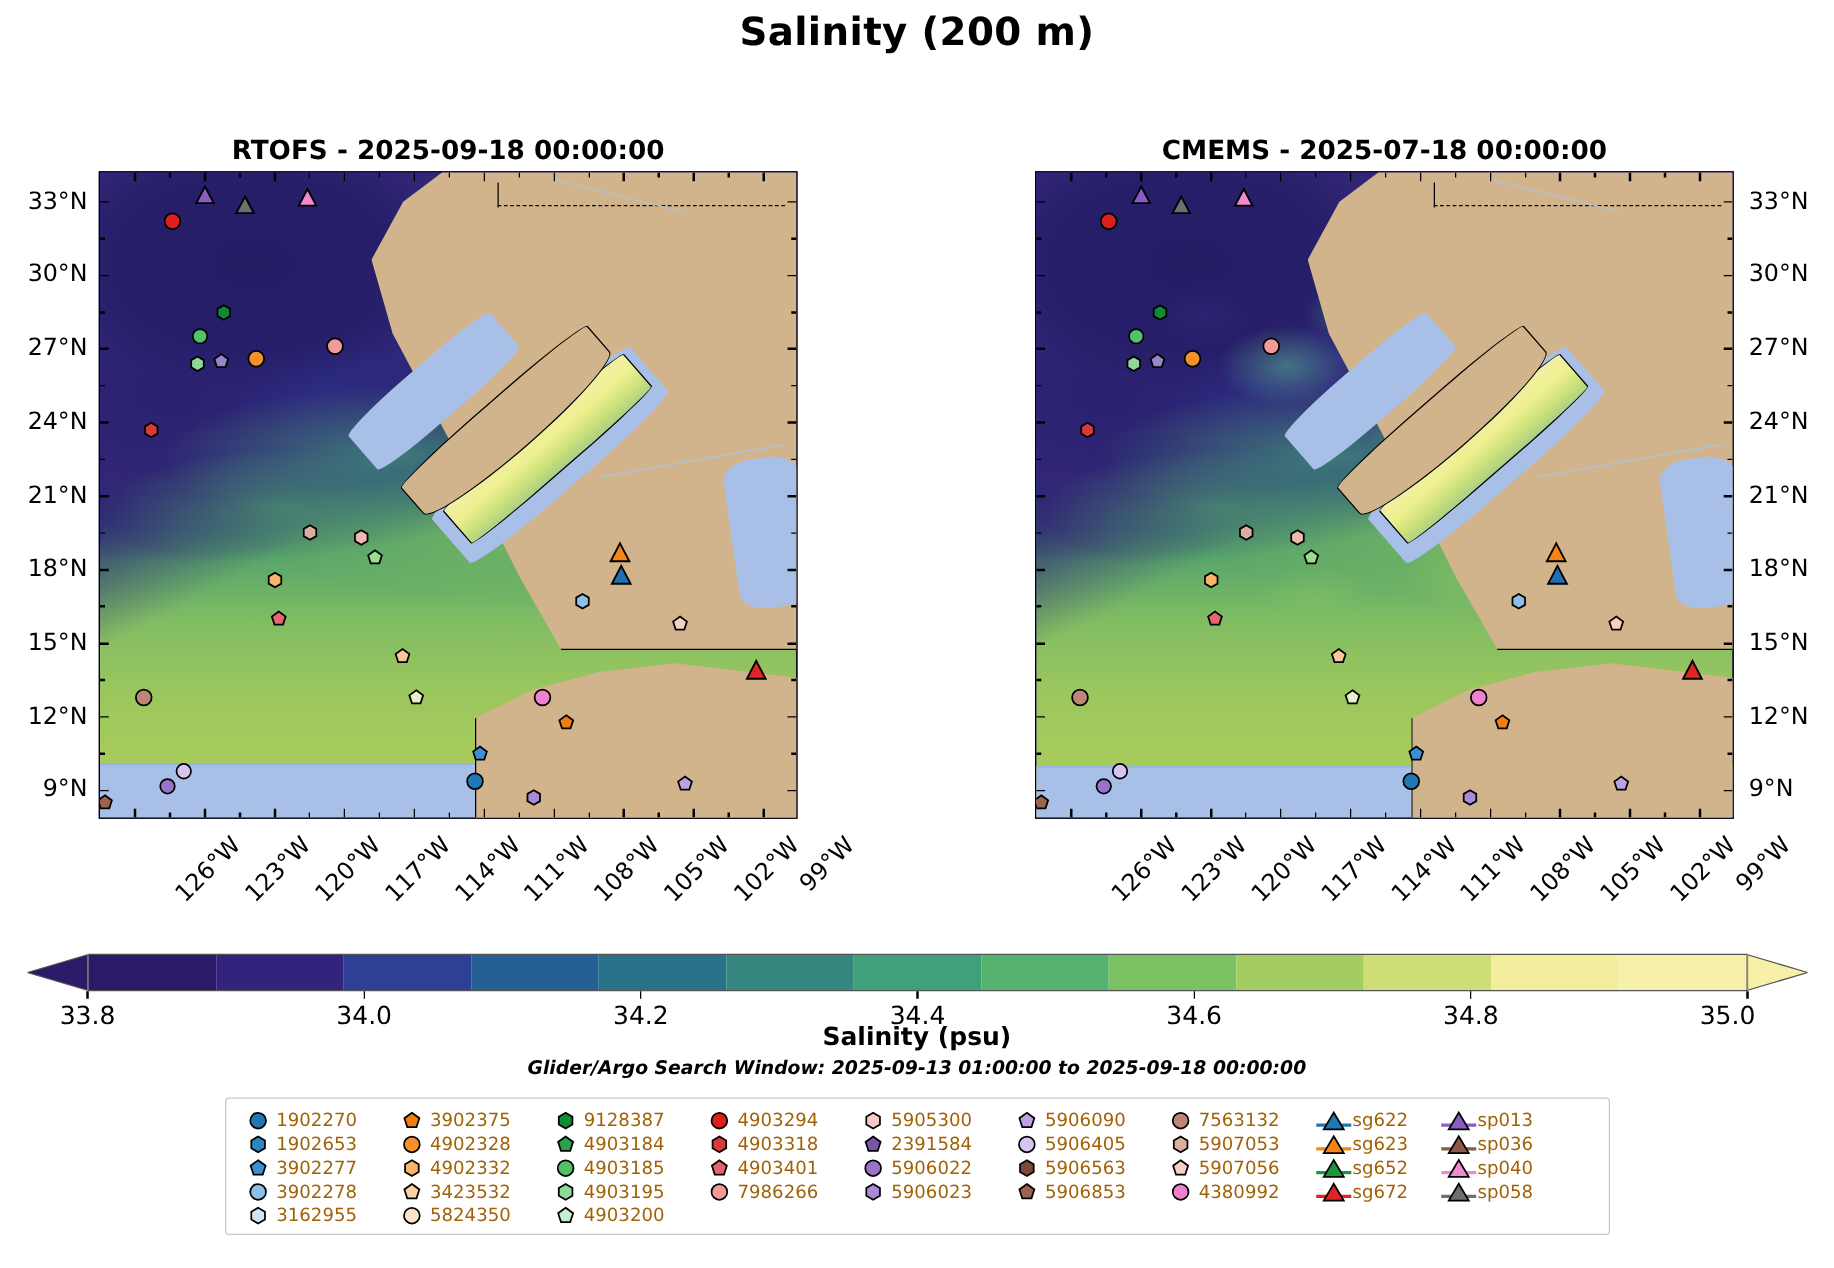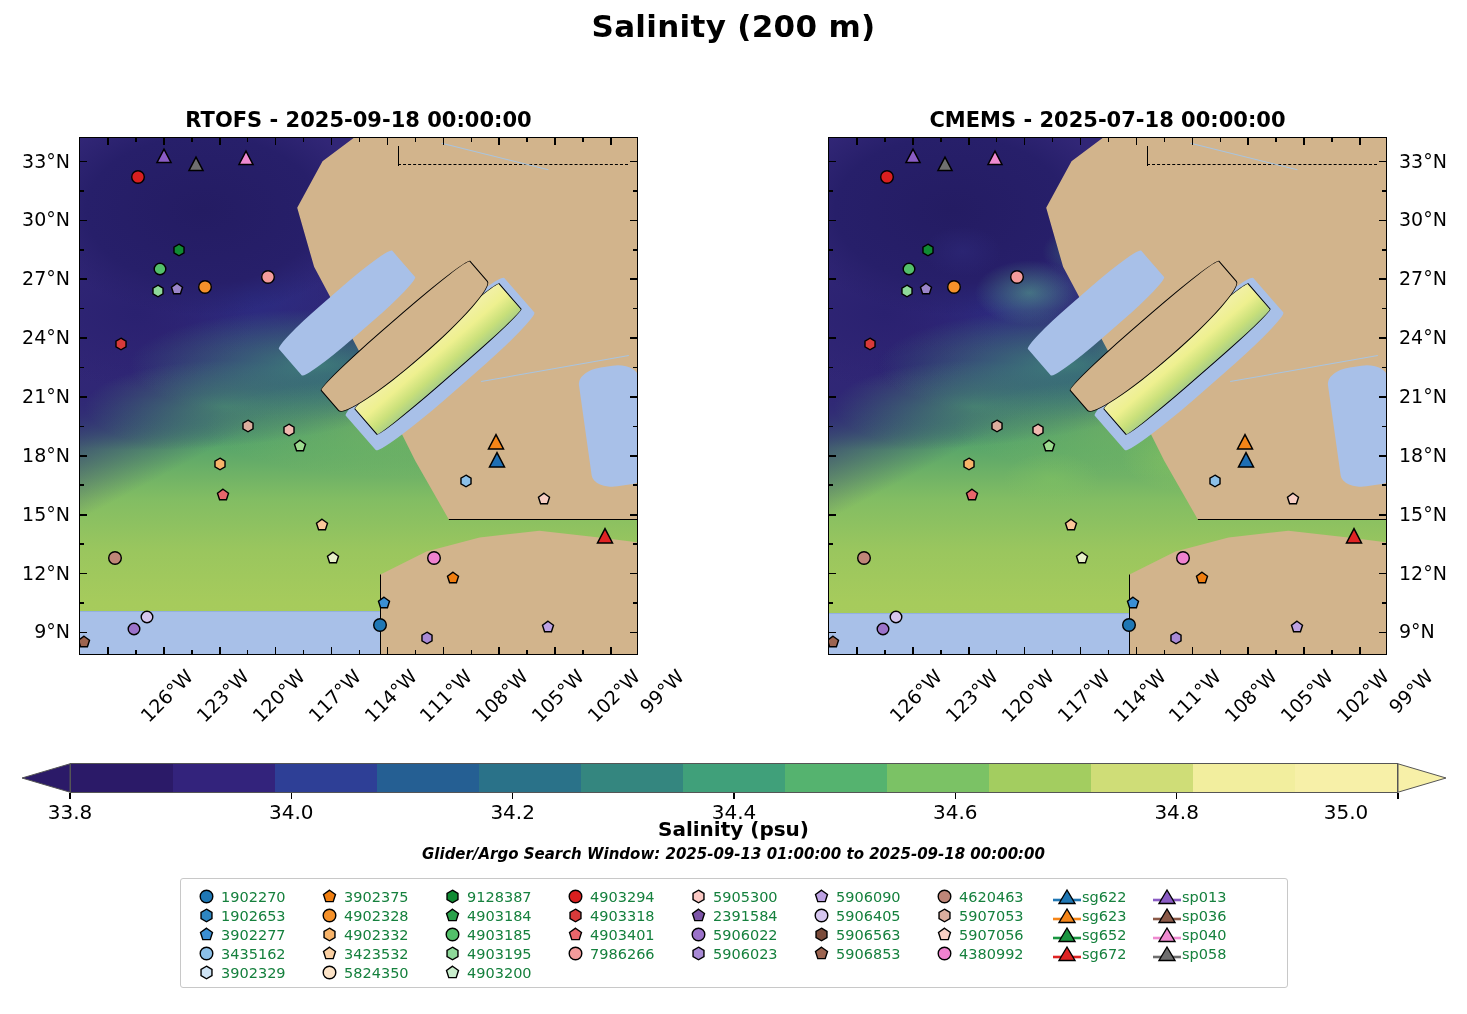--- a/index.html
+++ b/index.html
@@ -130,21 +130,21 @@
   #cb-sub{left:0;top:845px;width:1467px;text-align:center;font-size:15px;
           font-weight:bold;font-style:italic;}
 
   
   #legend{left:180px;top:878px;width:1108px;height:110px;
           border:1px solid #c8c8c8;border-radius:3px;background:#fff;box-sizing:border-box;}
   #legend-grid{position:absolute;left:10px;top:8px;display:flex;gap:0px;}
   .lg-col{display:flex;flex-direction:column;gap:0px;}
   .lg-item{display:flex;align-items:center;height:19px;}
   .lg-sym{width:30px;height:19px;display:flex;align-items:center;justify-content:center;}
-  .lg-txt{font-size:14.5px;color:#15803d;white-space:nowrap;}
+  .lg-txt{font-size:14.5px;color:#a16207;white-space:nowrap;}
   .lg-col.w-float{width:123px;}
   .lg-col.w-glider{width:100px;}
 </style>
 </head>
 <body>
 
 <div class="abs" id="suptitle">Salinity (200 m)</div>
 
 <div class="panel-title" id="title-rtofs">RTOFS - 2025-09-18 00:00:00</div>
 <div class="panel-title" id="title-cmems">CMEMS - 2025-07-18 00:00:00</div>
@@ -749,21 +749,21 @@
     <div class="cb-lab" style="left: 269.333px;">34.0</div>
     <div class="cb-tick" style="left: 489.967px;"></div>
     <div class="cb-lab" style="left: 490.667px;">34.2</div>
     <div class="cb-tick" style="left: 711.3px;"></div>
     <div class="cb-lab" style="left: 712px;">34.4</div>
     <div class="cb-tick" style="left: 932.633px;"></div>
     <div class="cb-lab" style="left: 933.333px;">34.6</div>
     <div class="cb-tick" style="left: 1153.97px;"></div>
     <div class="cb-lab" style="left: 1154.67px;">34.8</div>
     <div class="cb-tick" style="left: 1375.3px;"></div>
-    <div class="cb-lab" style="left: 1324px; text-align: right;">35.0</div>
+    <div class="cb-lab" style="left: 1360px; text-align: right;">35.0</div>
   </div>
 <div class="abs" id="cb-title">Salinity (psu)</div>
 <div class="abs" id="cb-sub">Glider/Argo Search Window: 2025-09-13 01:00:00 to 2025-09-18 00:00:00</div>
 
 <div class="abs" id="legend">
   <div id="legend-grid">
       <div class="lg-col w-float">
         <div class="lg-item">
           <span class="lg-sym">
             <svg width="15" height="15" viewBox="0 0 15 15" xmlns="http://www.w3.org/2000/svg">
@@ -787,29 +787,29 @@
             </svg>
           </span>
           <span class="lg-txt">3902277</span>
         </div>
         <div class="lg-item">
           <span class="lg-sym">
             <svg width="15" height="15" viewBox="0 0 15 15" xmlns="http://www.w3.org/2000/svg">
               <circle cx="7.5" cy="7.5" r="6.3" fill="#8cc0e8" stroke="#000" stroke-width="1.4"></circle>
             </svg>
           </span>
-          <span class="lg-txt">3435162</span>
+          <span class="lg-txt">3902278</span>
         </div>
         <div class="lg-item">
           <span class="lg-sym">
             <svg width="15" height="15" viewBox="0 0 15 15" xmlns="http://www.w3.org/2000/svg">
               <polygon points="7.50,1.20 12.96,4.35 12.96,10.65 7.50,13.80 2.04,10.65 2.04,4.35" fill="#cfe4f5" stroke="#000" stroke-width="1.4"></polygon>
             </svg>
           </span>
-          <span class="lg-txt">3902329</span>
+          <span class="lg-txt">3162955</span>
         </div>
       </div>
       <div class="lg-col w-float">
         <div class="lg-item">
           <span class="lg-sym">
             <svg width="15" height="15" viewBox="0 0 15 15" xmlns="http://www.w3.org/2000/svg">
               <polygon points="7.50,1.20 13.49,5.55 11.20,12.60 3.80,12.60 1.51,5.55" fill="#f07e10" stroke="#000" stroke-width="1.4"></polygon>
             </svg>
           </span>
           <span class="lg-txt">3902375</span>
@@ -991,21 +991,21 @@
           <span class="lg-txt">5906853</span>
         </div>
       </div>
       <div class="lg-col w-float">
         <div class="lg-item">
           <span class="lg-sym">
             <svg width="15" height="15" viewBox="0 0 15 15" xmlns="http://www.w3.org/2000/svg">
               <circle cx="7.5" cy="7.5" r="6.3" fill="#bf8678" stroke="#000" stroke-width="1.4"></circle>
             </svg>
           </span>
-          <span class="lg-txt">4620463</span>
+          <span class="lg-txt">7563132</span>
         </div>
         <div class="lg-item">
           <span class="lg-sym">
             <svg width="15" height="15" viewBox="0 0 15 15" xmlns="http://www.w3.org/2000/svg">
               <polygon points="7.50,1.20 12.96,4.35 12.96,10.65 7.50,13.80 2.04,10.65 2.04,4.35" fill="#dcae9e" stroke="#000" stroke-width="1.4"></polygon>
             </svg>
           </span>
           <span class="lg-txt">5907053</span>
         </div>
         <div class="lg-item">

